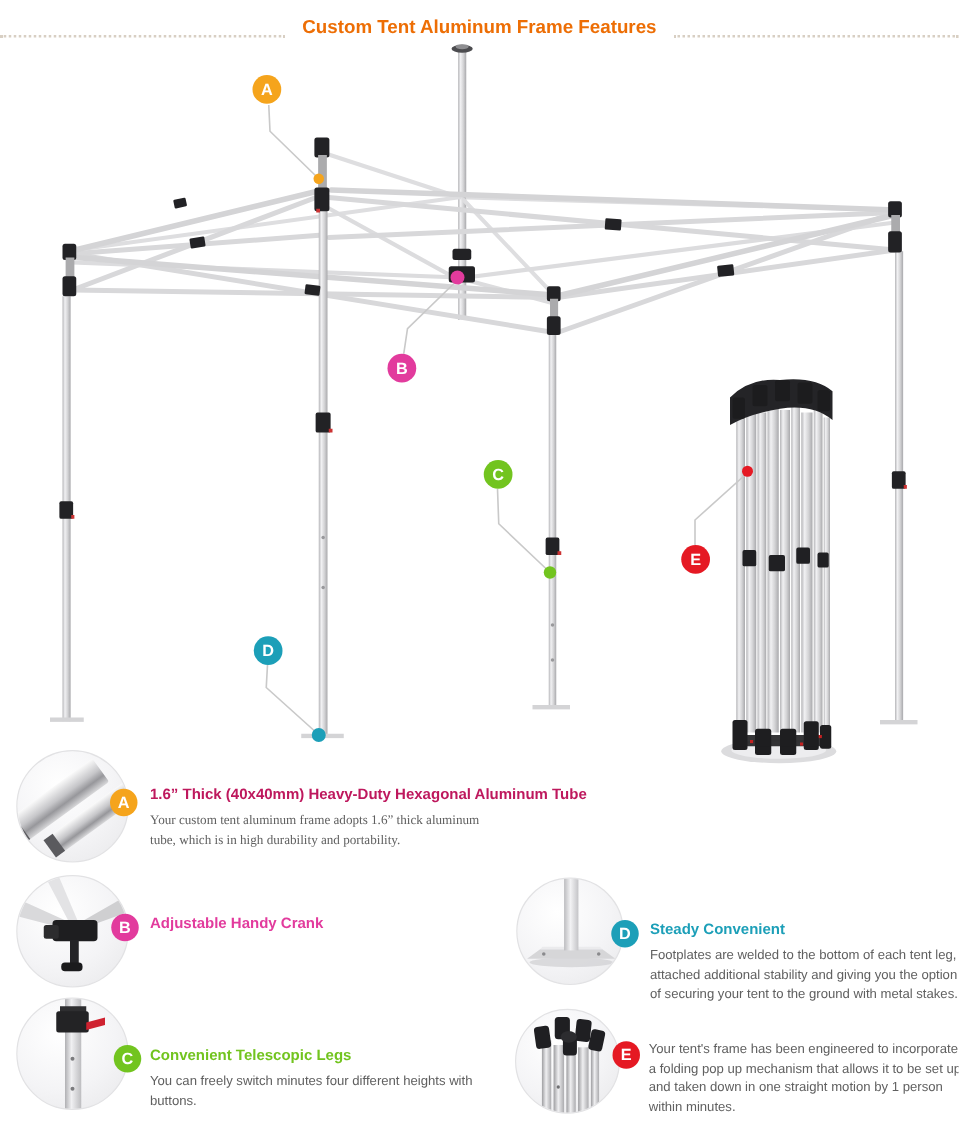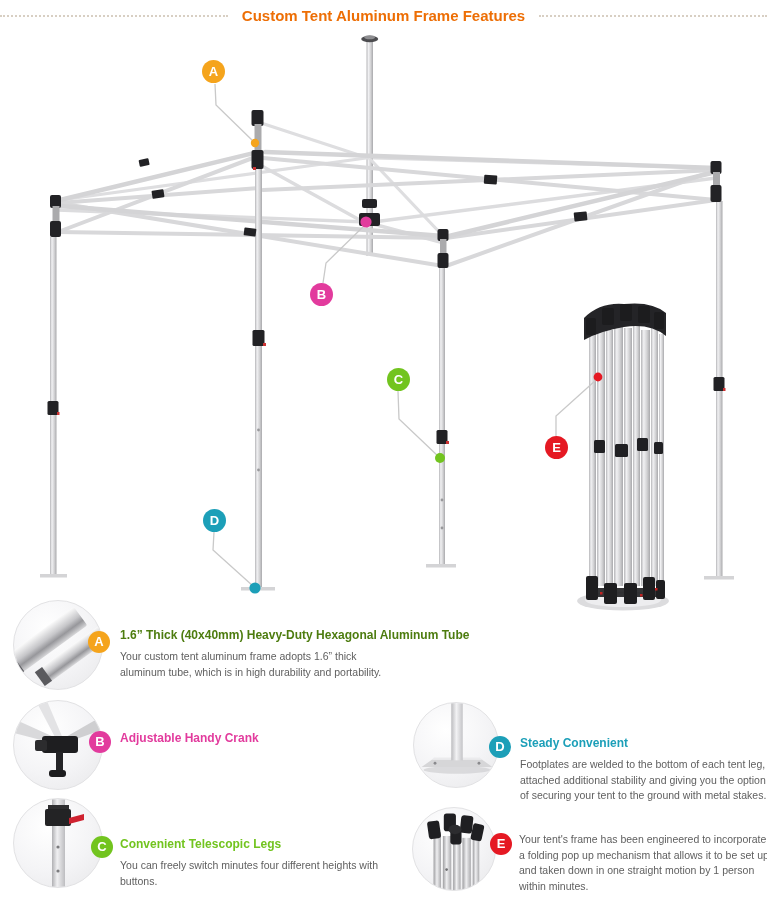--- a/index.html
+++ b/index.html
@@ -1,20 +1,20 @@
 <!DOCTYPE html>
 <html><head>
 <meta charset="utf-8">
 <style>
   * { margin:0; padding:0; box-sizing:border-box; }
   html,body { width:767px; height:901px; background:#ffffff; font-family:"Liberation Sans", sans-serif; }
   #page { position:relative; width:767px; height:901px; overflow:hidden; background:#fff; }
 
   
-  .header { position:absolute; left:0; top:0; width:767px; height:30px; display:flex; align-items:flex-start; }
+  .header { position:absolute; left:0; top:0; width:767px; height:30px; display:flex; align-items:flex-end; }
   .dotted { flex:1; border-top:2px dotted #d8cfc3; margin-top:15px; }
   .page-title { font-size:15px; font-weight:bold; color:#ED6E05; padding:7px 14px 0 14px; white-space:nowrap; }
 
   
   #diagram-svg { position:absolute; left:0; top:0; }
   .badge { position:absolute; width:23px; height:23px; border-radius:50%; color:#fff;
            font-size:13px; font-weight:bold; text-align:center; line-height:23px; }
 
   
   .feature { position:absolute; }
@@ -224,22 +224,22 @@
           </defs>
         <g transform="rotate(-36 45 45)">
           <rect x="-6" y="22" width="86" height="23" fill="url(#mA)" rx="2"></rect>
           <polygon points="-6,22 -14,33 -6,45 2,45 2,22" fill="#5a5a5e"></polygon>
           <rect x="16" y="52" width="84" height="17" fill="url(#mA)" rx="2"></rect>
           <rect x="10" y="52" width="9" height="17" fill="#5a5a5e"></rect>
         </g>
       </svg>
     </div>
     <div class="fbadge" style="left: 75px; top: 33px; background-color: rgb(245, 164, 28);">A</div>
-    <div class="ftitle" style="left: 107px; top: 30px; color: #4d7c0f;">1.6” Thick (40x40mm) Heavy-Duty Hexagonal Aluminum Tube</div>
-    <div class="fdesc" style="left:107px; top:51px; width:278px;">Your custom tent aluminum frame adopts 1.6” thick aluminum tube, which is in high durability and portability.</div>
+    <div class="ftitle" style="left: 107px; top: 30px; color: #be185d;">1.6” Thick (40x40mm) Heavy-Duty Hexagonal Aluminum Tube</div>
+    <div class="fdesc" style="left:107px; top:51px; width:278px;font-family:Liberation Serif, serif;">Your custom tent aluminum frame adopts 1.6” thick aluminum tube, which is in high durability and portability.</div>
   </div>
 
   <div class="feature" style="left:13px; top:700px; width:740px; height:95px;">
     <div class="photo" style="left:0; top:0;">
       <svg width="90" height="90" viewBox="0 0 90 90">
         <polygon points="0,18 42,37 46,44 0,32" fill="#d9d9db"></polygon>
         <polygon points="90,14 50,37 46,44 90,28" fill="#cfcfd1"></polygon>
         <polygon points="22,0 43,40 50,40 33,0" fill="#e3e3e5"></polygon>
         <rect x="28" y="35" width="36" height="17" rx="3" fill="#1e1e20"></rect>
         <rect x="21" y="39" width="12" height="11" rx="2" fill="#2c2c2e"></rect>

